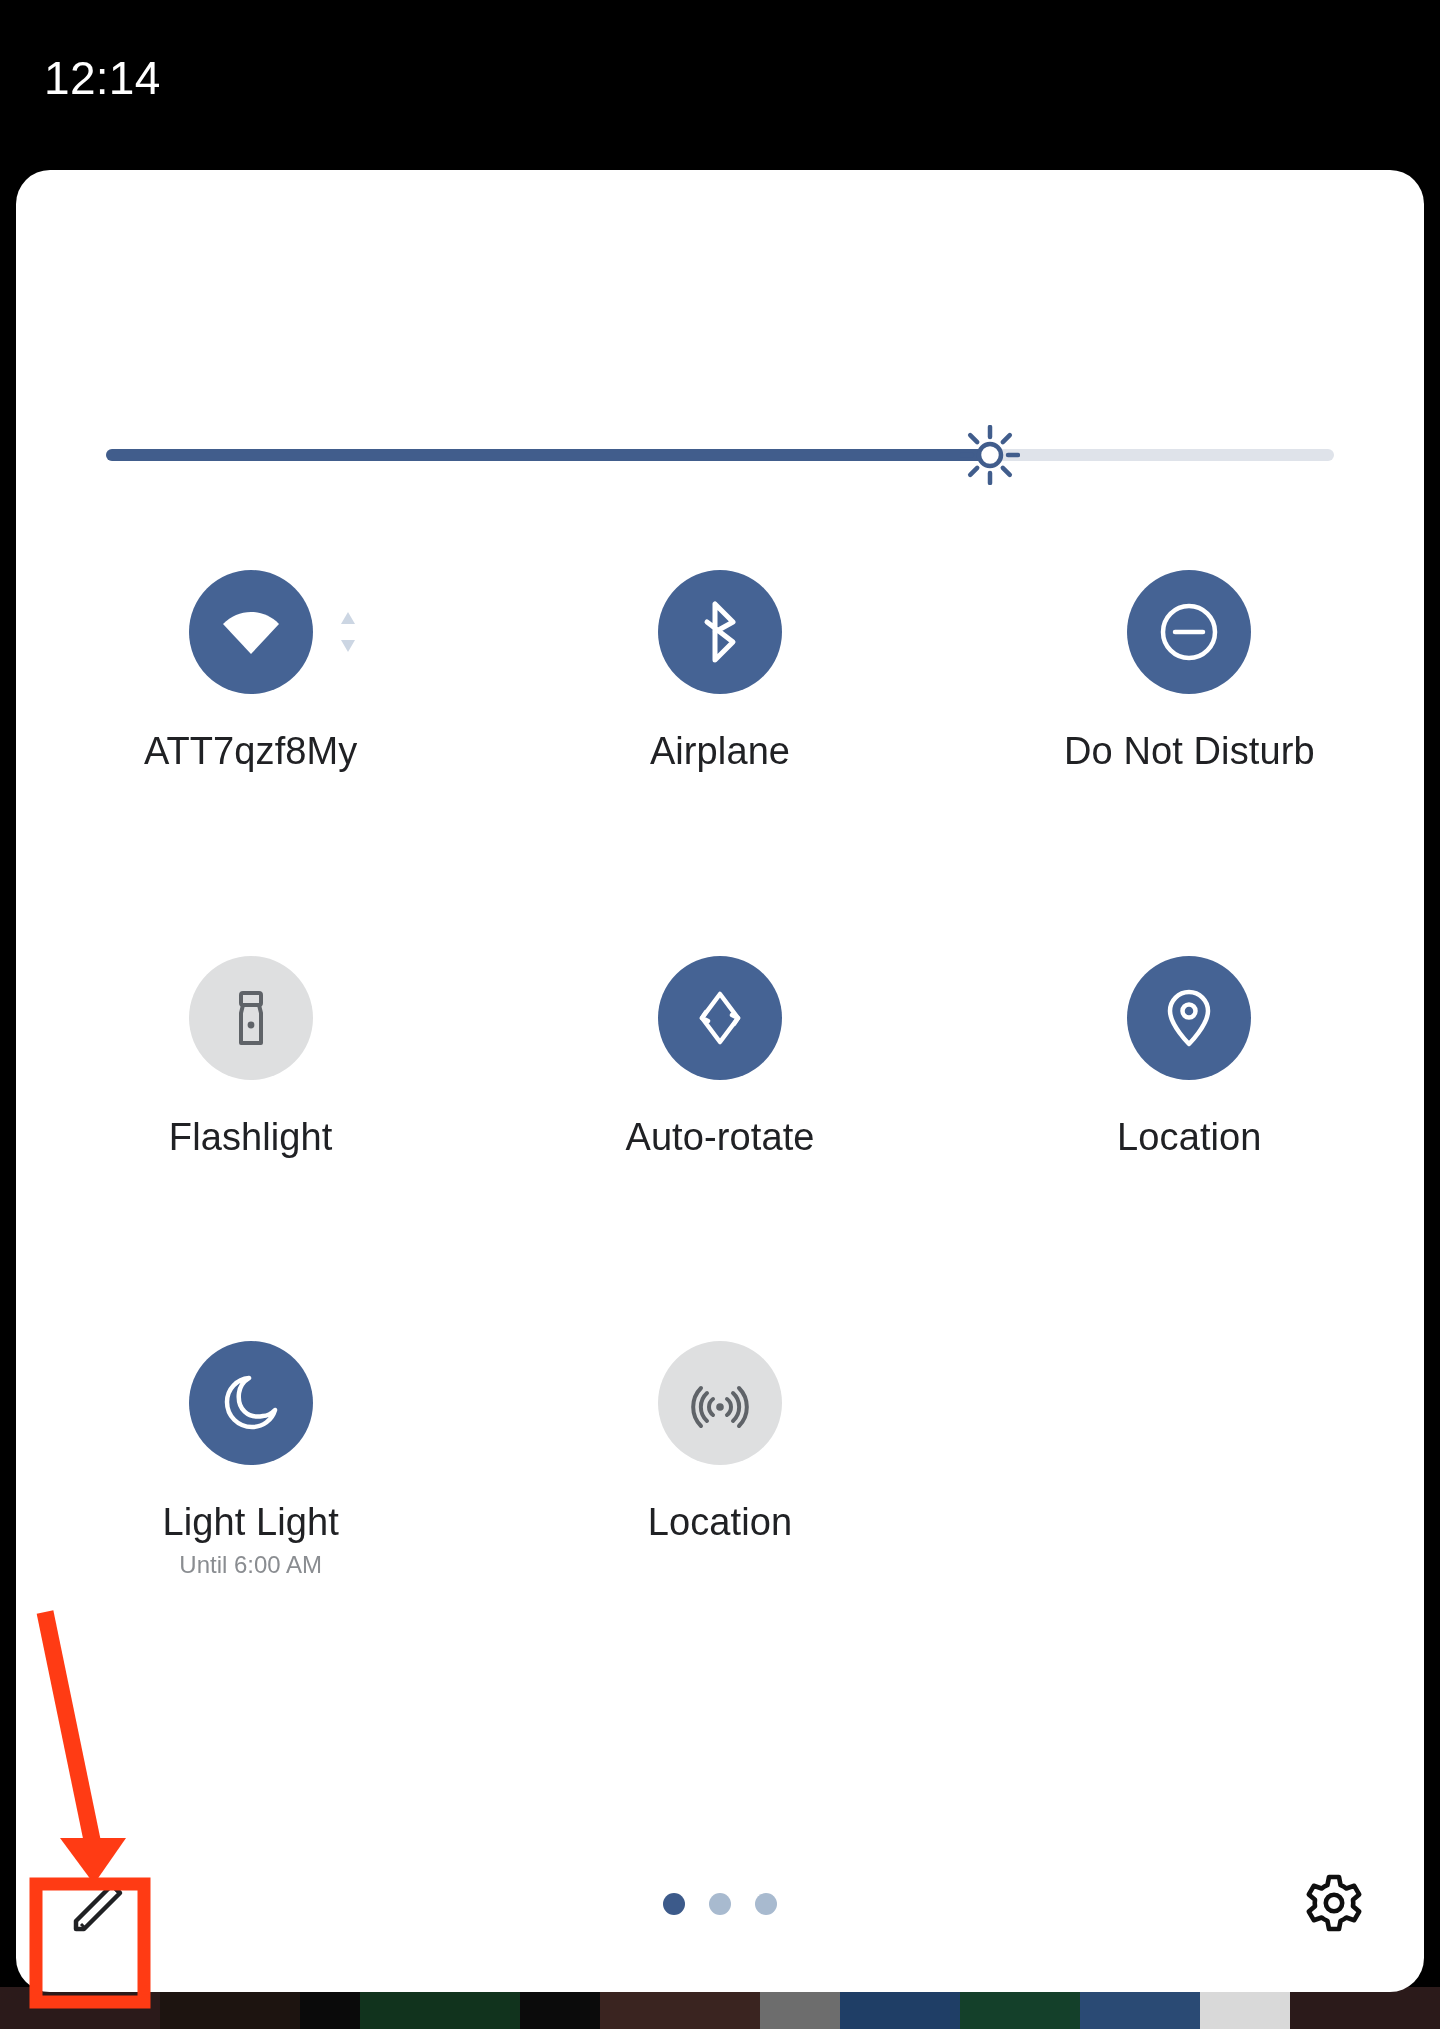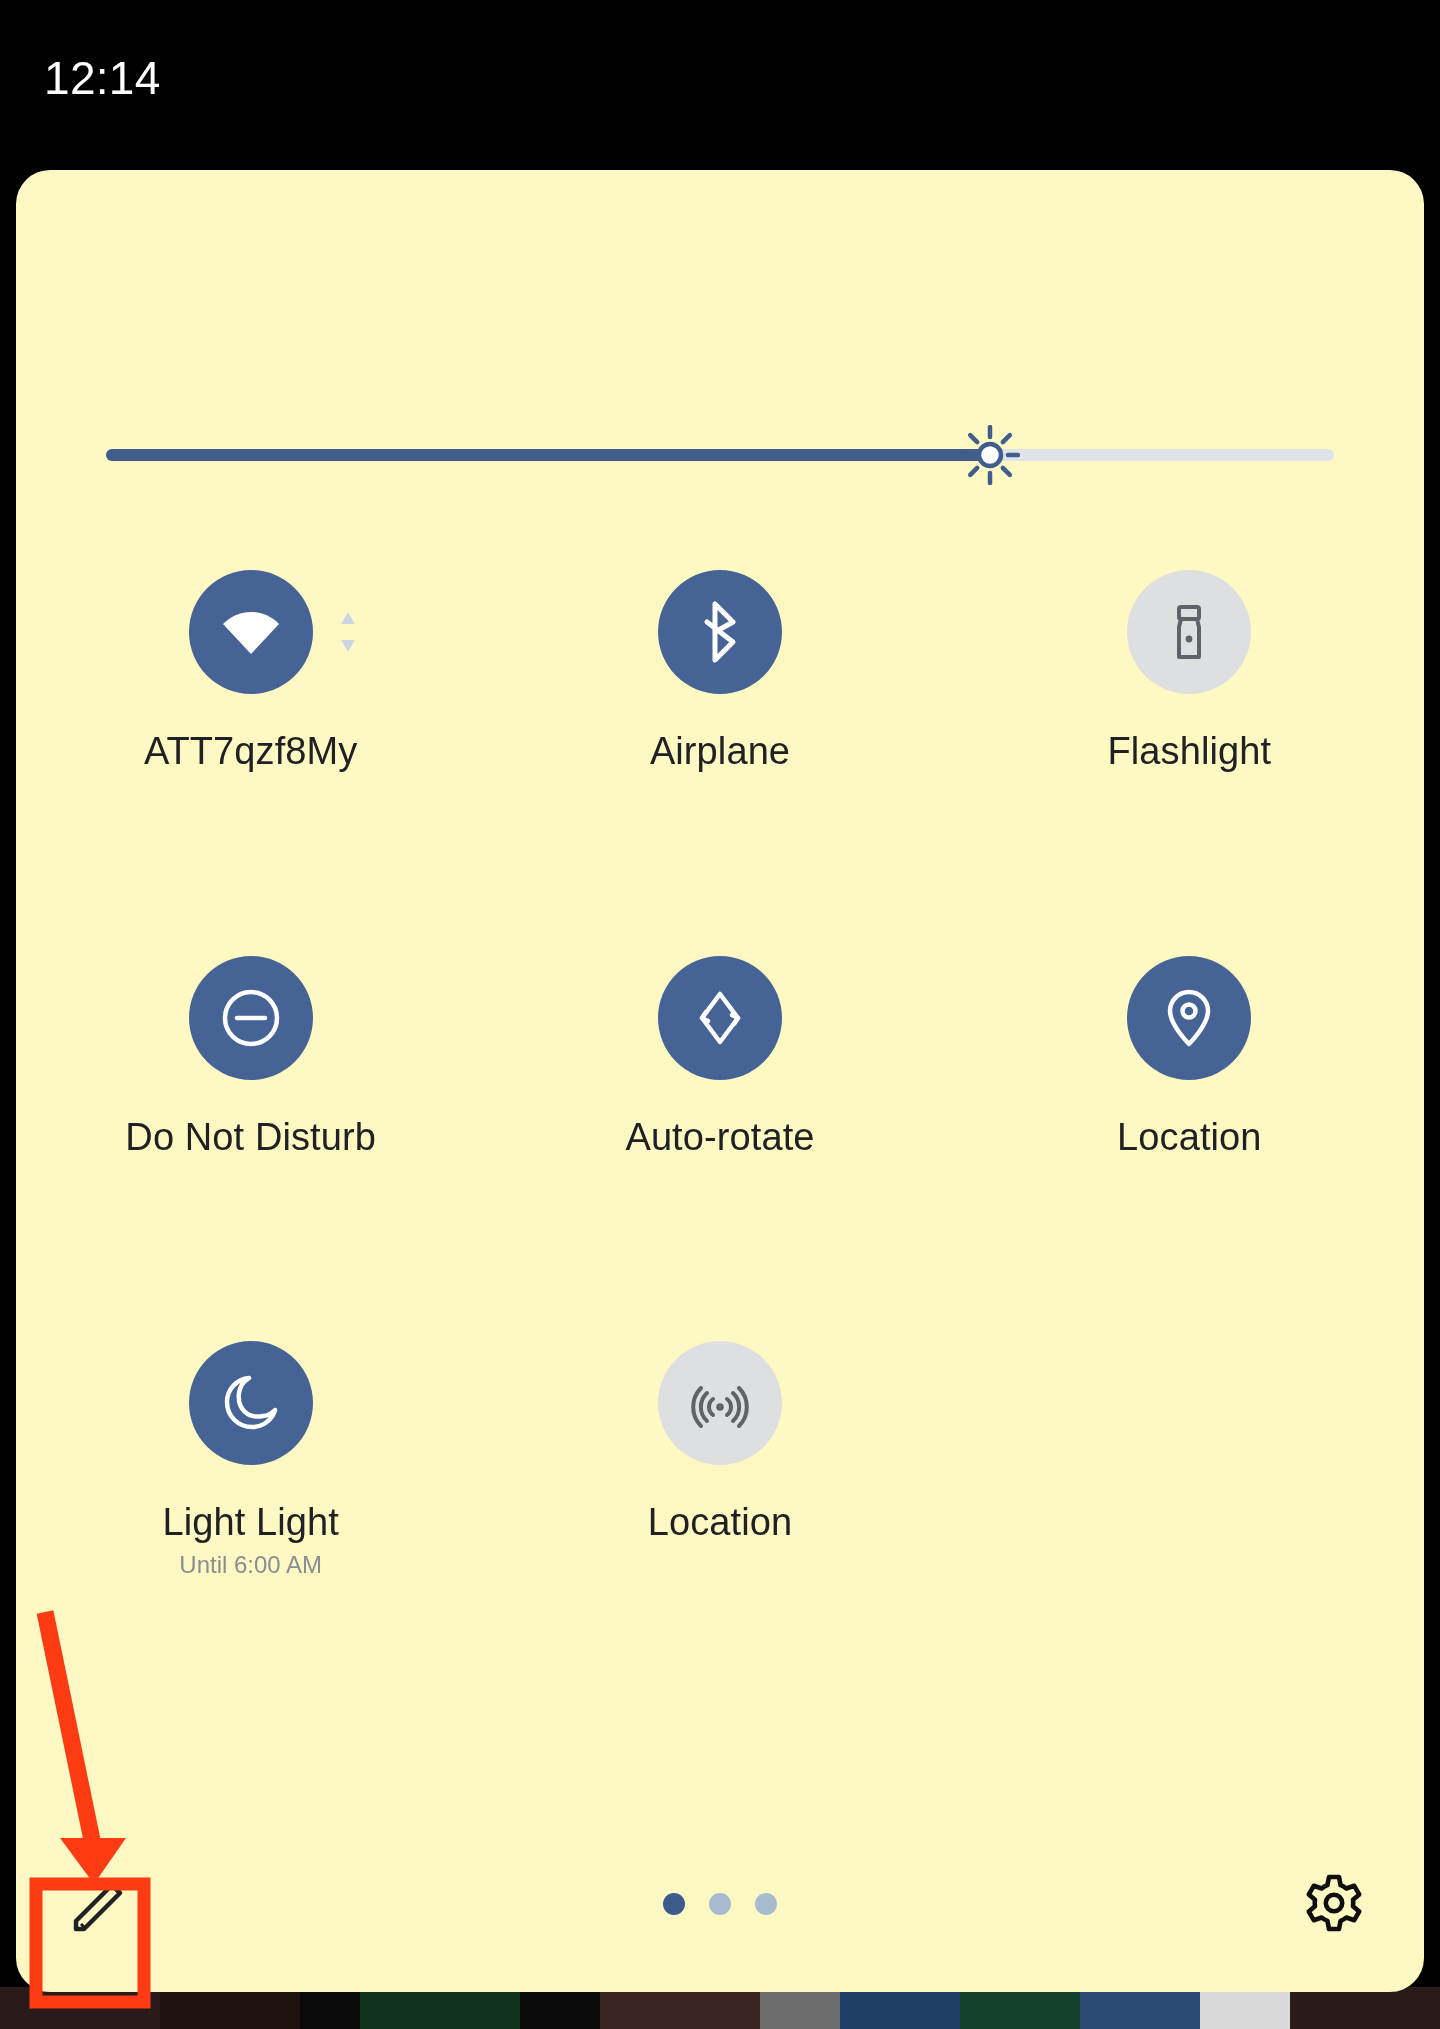--- a/index.html
+++ b/index.html
@@ -53,21 +53,21 @@
     margin-top: -14px;
   }
 
   
   .qs-panel {
     position: absolute;
     left: 16px;
     top: 170px;
     width: 1408px;
     height: 1822px;
-    background: #fef9c3;
+    background: #ffffff;
     border-radius: 34px;
     overflow: hidden;
   }
 
   
   .brightness-row {
     position: absolute;
     left: 0; right: 0;
     top: 255px;
     height: 60px;
@@ -266,41 +266,41 @@
           <svg width="72" height="72" viewBox="0 0 72 72">
             <path d="M31 8 L31 64 L49 46 L23 26 M31 36 L49 26 L31 8" fill="none" stroke="#ffffff" stroke-width="5" stroke-linejoin="round" stroke-linecap="round"></path>
           </svg>
         </div>
       </div>
       <div class="tile-label">Airplane</div>
     </div>
 
     <div class="tile">
       <div class="tile-icon-wrap">
+        <div class="tile-circle on">
+          <svg width="72" height="72" viewBox="0 0 72 72">
+            <circle cx="36" cy="36" r="26" fill="none" stroke="#ffffff" stroke-width="4.5"></circle>
+            <line x1="22" y1="36" x2="50" y2="36" stroke="#ffffff" stroke-width="4.5" stroke-linecap="round"></line>
+          </svg>
+        </div>
+      </div>
+      <div class="tile-label">Do Not Disturb</div>
+    </div>
+
+    <div class="tile">
+      <div class="tile-icon-wrap">
         <div class="tile-circle off">
           <svg width="72" height="72" viewBox="0 0 72 72">
             <rect x="26" y="11" width="20" height="12" rx="2" fill="none" stroke="#5f6368" stroke-width="4"></rect>
             <path d="M28 23 L26 31 L26 61 L46 61 L46 31 L44 23 Z" fill="none" stroke="#5f6368" stroke-width="4" stroke-linejoin="round"></path>
             <circle cx="36" cy="43" r="3.4" fill="#5f6368"></circle>
           </svg>
         </div>
       </div>
       <div class="tile-label">Flashlight</div>
-    </div>
-
-    <div class="tile">
-      <div class="tile-icon-wrap">
-        <div class="tile-circle on">
-          <svg width="72" height="72" viewBox="0 0 72 72">
-            <circle cx="36" cy="36" r="26" fill="none" stroke="#ffffff" stroke-width="4.5"></circle>
-            <line x1="22" y1="36" x2="50" y2="36" stroke="#ffffff" stroke-width="4.5" stroke-linecap="round"></line>
-          </svg>
-        </div>
-      </div>
-      <div class="tile-label">Do Not Disturb</div>
     </div>
 
     <div class="tile">
       <div class="tile-icon-wrap">
         <div class="tile-circle on">
           <svg width="72" height="72" viewBox="0 0 72 72">
             <path d="M36 12 L54 36 L36 60 L18 36 Z" fill="none" stroke="#ffffff" stroke-width="4.5" stroke-linejoin="round"></path>
             <path d="M22 30 L18 36 L24 39" fill="none" stroke="#ffffff" stroke-width="4.5" stroke-linecap="round" stroke-linejoin="round"></path>
             <path d="M50 42 L54 36 L48 33" fill="none" stroke="#ffffff" stroke-width="4.5" stroke-linecap="round" stroke-linejoin="round"></path>
           </svg>

